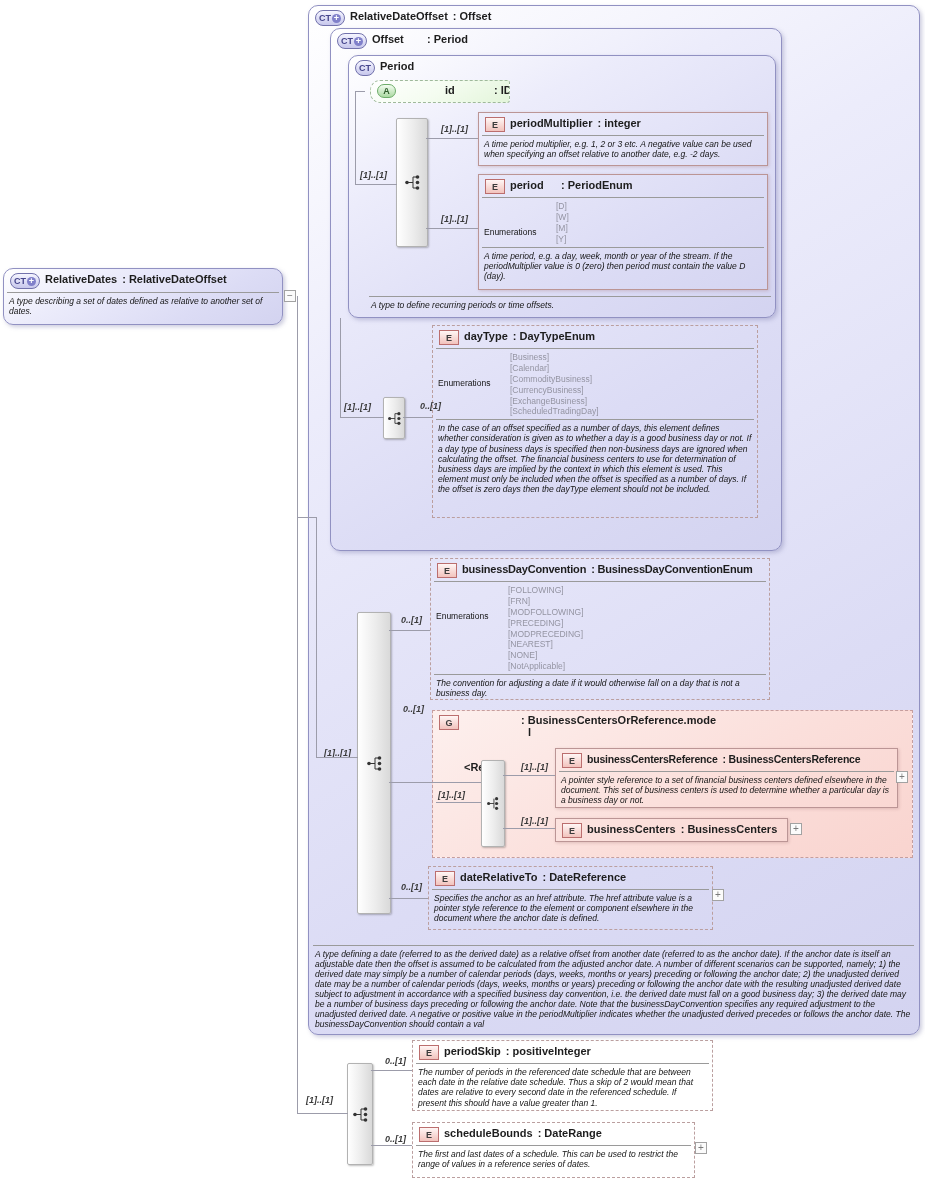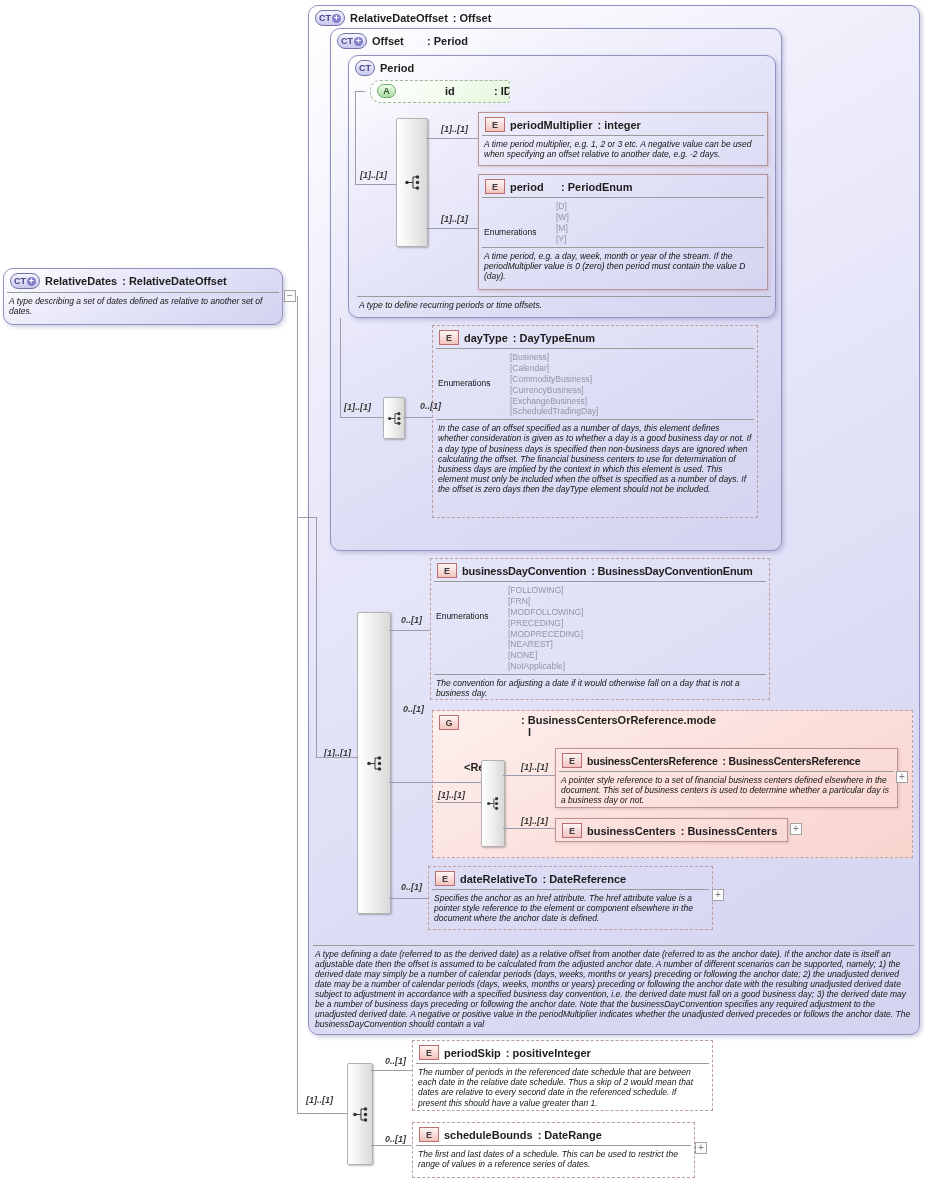--- a/index.html
+++ b/index.html
@@ -9,21 +9,21 @@
          background:linear-gradient(150deg,#ffffff 0%,#ececfb 30%,#dcdcf5 70%,#d3d3f0 100%);
          box-shadow:2px 2px 4px rgba(110,110,160,0.35); }
   .el  { border:1px solid #bb9595; 
          background:linear-gradient(150deg,#ffffff 0%,#fdeceา 0%,#fdecea 45%,#f8d8d3 100%);
          box-shadow:1px 1px 3px rgba(160,110,110,0.3); }
   .el.dashed { border:1px dashed #bb9f9f; box-shadow:none; }
   .attr { border:1px dashed #9fb99b; border-radius:10px 3px 3px 10px;
           background:linear-gradient(150deg,#ffffff 0%,#f4fcf0 50%,#e3f5da 100%); }
   .grp { border:1px dashed #c69e9e;
          background:linear-gradient(150deg,#fdf0ee 0%,#fbdfdb 55%,#f9d4cf 100%); }
-  .hdr { display:flex; align-items:center; gap:5px; padding:4px 6px 3px 6px;
+  .hdr { display:flex; gap:5px; padding:4px 6px 3px 6px;
          font-weight:bold; font-size:11px; color:#1d1d1d; white-space:nowrap; }
   .hname {} .htype {}
   .sepf { height:1px; background:#9a9a9a; margin:0 3px; }
   .desc { font-style:italic; font-size:8.5px; line-height:1.2; color:#141414; padding:3px 5px 2px 5px; }
   .bdesc { position:absolute; font-style:italic; font-size:8.5px; line-height:1.18; color:#141414;
            border-top:1px solid #9a9a9a; padding:3px 2px 0 2px; }
   .enum { display:flex; font-size:8.5px; padding:3px 5px 2px 5px; }
   .enum .elabel { width:72px; flex:none; color:#141414;margin-top:26px; }
   .enum .evals div { color:#9494a2; line-height:1.28; }
   .seq { position:absolute; border:1px solid #b2b2b2; border-radius:2px;
@@ -74,21 +74,21 @@
     </div>
   </div>
 
   <div class="box ct" style="left:348px;top:55px;width:428px;height:263px;">
     <div class="hdr">
       <span class="bct">
           <span>CT</span>
         </span>
       <span class="hname">Period</span>
     </div>
-    <div class="bdesc" style="left:8px;right:4px;top:240px;">A type to define recurring periods or time offsets.</div>
+    <div class="bdesc" style="left:20px;right:4px;top:240px;">A type to define recurring periods or time offsets.</div>
   </div>
 
   <div class="box ct" style="left:3px;top:268px;width:280px;height:57px;">
     <div class="hdr">
       <span class="bct">
           <span>CT</span>
           <span class="pd">+</span>
         </span>
       <span class="hname">RelativeDates</span>
       <span class="htype">: RelativeDateOffset</span>

